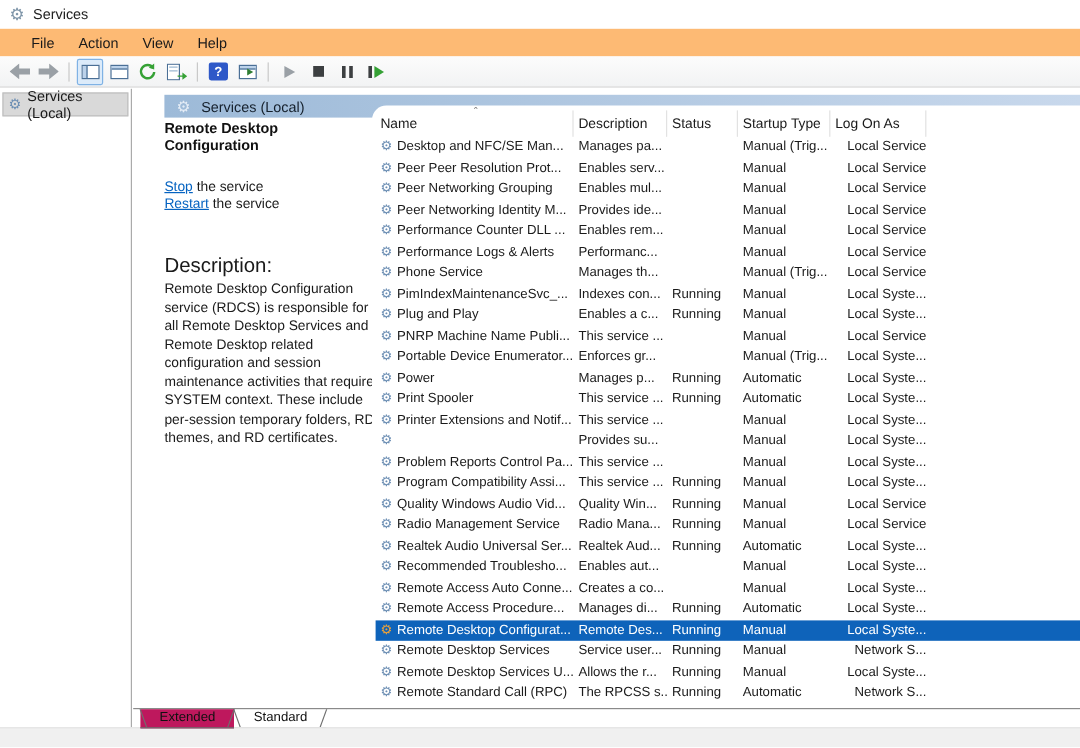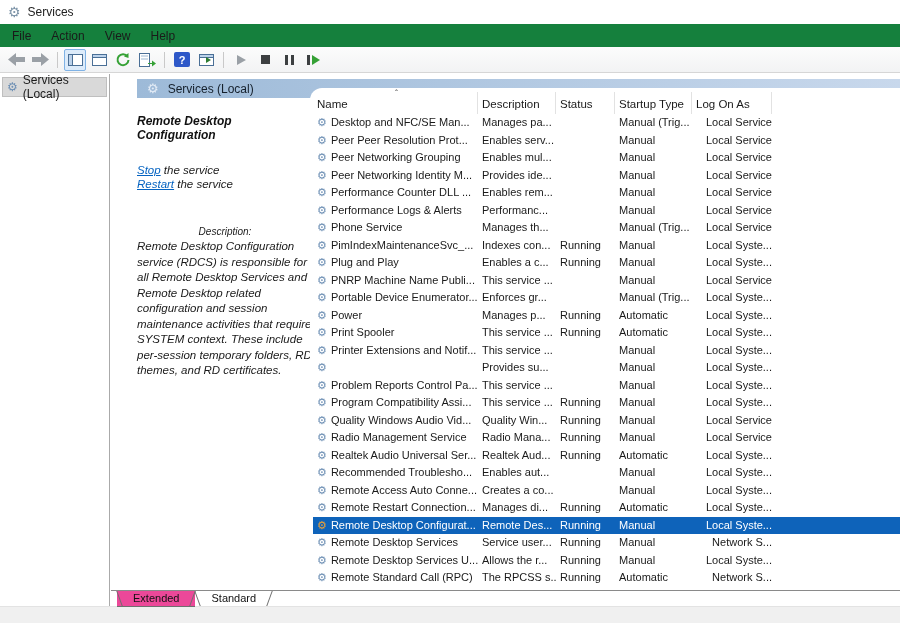--- a/index.html
+++ b/index.html
@@ -5,21 +5,21 @@
   * { margin:0; padding:0; box-sizing:border-box; }
   html,body { width:900px; height:623px; font-family:"Liberation Sans", sans-serif; background:#fff; }
   #root { position:relative; width:900px; height:623px; background:#fff; overflow:hidden; font-size:12px; color:#1a1a1a; }
 
   
   .titlebar { height:24px; display:flex; align-items:center; padding-left:8px; background:#fff; }
   .title-gear { font-size:14px; color:#7d94a8; margin-right:7px; line-height:1; }
   .title-text { font-size:12px; color:#222; }
 
   
-  .menubar { height:23px; display:flex; align-items:center; background:#15803d; padding-left:2px; }
+  .menubar { height:23px; display:flex; align-items:center; background:#fdba74; padding-left:16px; }
   .menu-item { padding:3px 10px; font-size:12px; color:#1a1a1a; cursor:default; }
 
   
   .toolbar { height:26px; display:flex; align-items:center; background:linear-gradient(#fcfcfc,#f2f3f4); border-bottom:1px solid #d6d6d6; padding-left:5px; gap:2px; }
   .tb-btn { width:22px; height:22px; display:flex; align-items:center; justify-content:center; border:1px solid transparent; }
   .tb-btn.active { background:#dcebfa; border:1px solid #7fb2e5; border-radius:2px; }
   .tb-sep { width:1px; height:16px; background:#c9c9c9; margin:0 4px; }
   .arrow-svg { display:block; }
   .win-icon { width:15px; height:12px; border:1px solid #4a6f96; background:#fff; position:relative; }
   .win-icon .tb-strip { position:absolute; left:0; top:0; bottom:0; width:4px; background:#bcd2ea; border-right:1px solid #4a6f96; }
@@ -43,25 +43,25 @@
   .tree-item .gear { margin-right:5px; }
   .gear { color:#6d8fb4; font-size:12px; line-height:1; }
 
   
   .main { position:absolute; left:111px; right:0; top:0; bottom:0; background:#fff; }
   .banner { position:absolute; left:26px; right:0; top:5px; height:19px; background:linear-gradient(to right,#9dbad8,#c8d8ec); display:flex; align-items:center; padding-left:10px; }
   .banner .gear { color:#e4ecf6; font-size:13px; margin-right:9px; }
   .banner-title { font-size:12px; color:#15202c; }
 
   
-  .info { position:absolute; left:26px; top:40px; width:176px;font-style:italic; }
+  .info { position:absolute; left:26px; top:26px; width:176px; }
   .info h2 { font-size:12px; font-weight:bold; color:#111; margin-bottom:22px; }
   .svc-action { font-size:11.5px; margin-bottom:2px; }
   .link { color:#0563c1; text-decoration:underline; cursor:pointer; }
-  .desc-label { margin-top:36px; font-size:10px;text-align:center; }
+  .desc-label { margin-top:36px; font-size:17px; }
   .desc-text { font-size:11.5px; line-height:15.5px; margin-top:2px; }
 
   
   .table-panel { position:absolute; left:199px; right:0; top:14px; height:502px; background:#fff; border-top-left-radius:12px; overflow:hidden; }
   .thead { display:flex; height:26px; align-items:flex-end; position:relative; padding-top:4px; margin-left:3px; }
   .th { font-size:11.5px; color:#1a1a1a; padding:0 0 4px 4px; border-right:1px solid #e2e2e2; height:22px; display:flex; align-items:flex-end; white-space:nowrap; overflow:hidden; }
   .sort-caret { position:absolute; left:82px; top:0px; font-size:9px; color:#555; }
   .c-name { width:165px; }
   .c-desc { width:78px; }
   .c-status { width:59px; }
@@ -74,21 +74,21 @@
   .trow .gear { font-size:11px; margin-right:4px; flex:0 0 auto; }
   .trow.sel { background:#0e63ba; color:#fff; }
   .trow.sel .gear { color:#e9a13b; }
 
   
   .tabstrip { position:absolute; left:0; right:0; top:516px; height:18px; background:#fff; border-top:1px solid #8a8a8a; display:flex; padding-left:6px; }
   .tab { position:relative; height:16px; line-height:15px; font-size:11px; padding:0 16px; color:#111; }
   .tab::before { content:''; position:absolute; left:2px; top:0; bottom:0; width:8px; border-left:1px solid #6f6f6f; transform:skewX(20deg); }
   .tab::after { content:''; position:absolute; right:2px; top:0; bottom:0; width:8px; border-right:1px solid #6f6f6f; transform:skewX(-20deg); }
   .tab { border-bottom:1px solid #6f6f6f; }
-  .tab.selected { background:#ec4899; z-index:2; }
+  .tab.selected { background:#be185d; z-index:2; }
 
   
   .statusbar { position:absolute; left:0; right:0; bottom:0; height:17px; background:#f0f0f0; border-top:1px solid #e3e3e3; }
 </style>
 </head>
 <body>
 
 <div id="root">
 
   <div class="titlebar">
@@ -423,21 +423,21 @@
                 <span>Remote Access Auto Conne...</span>
               </div>
               <div class="cell c-desc">Creates a co...</div>
               <div class="cell c-status"></div>
               <div class="cell c-startup">Manual</div>
               <div class="cell c-logon">Local Syste...</div>
             </div>
             <div class="trow">
               <div class="cell c-name">
                 <span class="gear">⚙</span>
-                <span>Remote Restart Connection...</span>
+                <span>Remote Access Procedure...</span>
               </div>
               <div class="cell c-desc">Manages di...</div>
               <div class="cell c-status">Running</div>
               <div class="cell c-startup">Automatic</div>
               <div class="cell c-logon">Local Syste...</div>
             </div>
             <div class="trow sel">
               <div class="cell c-name">
                 <span class="gear">⚙</span>
                 <span>Remote Desktop Configurat...</span>

